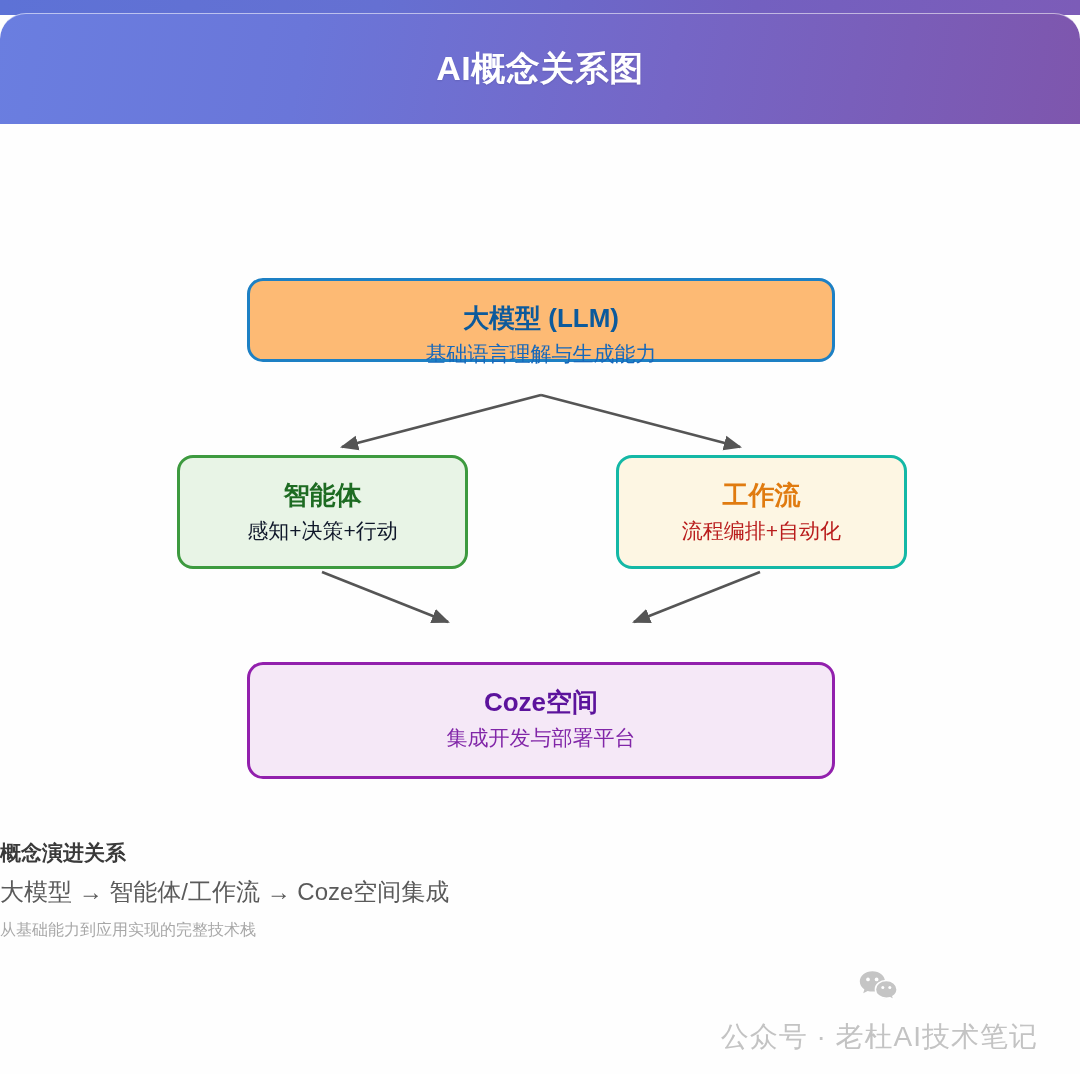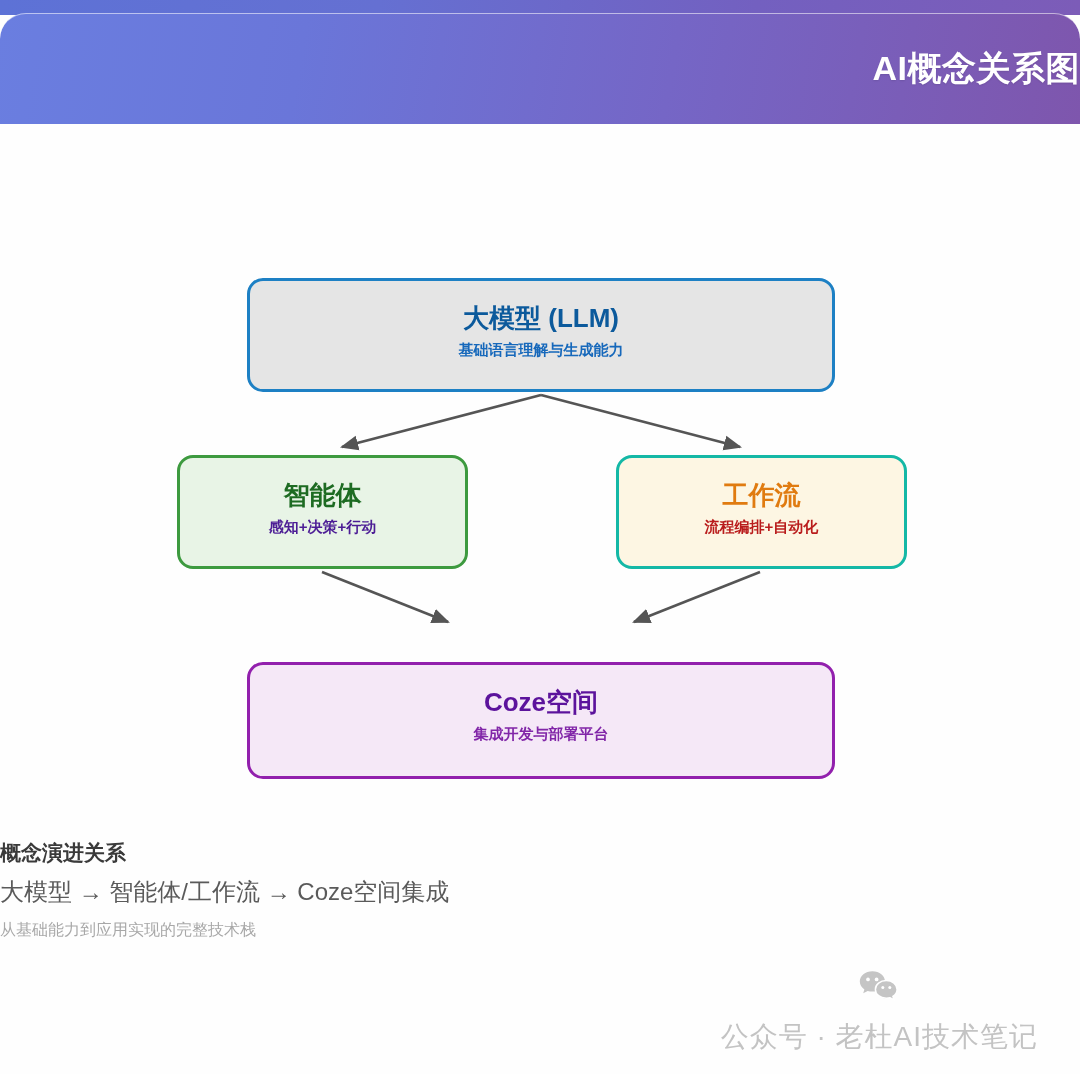--- a/index.html
+++ b/index.html
@@ -35,21 +35,21 @@
     left: 0;
     top: 13px;
     width: 1080px;
     height: 111px;
     background: linear-gradient(100deg, #6a7ee0 0%, #6a76d9 28%, #7566c6 62%, #7e56ad 100%);
     border-top: 1.5px solid rgba(255,255,255,0.55);
     border-radius: 26px 26px 0 0;
     box-sizing: border-box;
     display: flex;
     align-items: center;
-    justify-content: flex-end;
+    justify-content: center;
   }
   .header-title {
     color: #ffffff;
     font-size: 34px;
     font-weight: bold;
     letter-spacing: 0.5px;
     text-shadow: 0 1px 2px rgba(0,0,0,0.10);
     user-select: none;
   }
 
@@ -82,48 +82,48 @@
     padding-top: 22px;
     user-select: none;
   }
   .node-title {
     font-size: 26px;
     font-weight: bold;
     line-height: 1.18;
     white-space: nowrap;
   }
   .node-sub {
-    font-size: 15px;
-    font-weight: bold;
+    font-size: 21px;
+    font-weight: normal;
     line-height: 1.25;
     margin-top: 7px;
     white-space: nowrap;
   }
 
   #node-llm {
     left: 247px;
     top: 154px;
     width: 588px;
-    height: 114px;
-    background: #e5e5e5;
+    height: 84px;
+    background: #fdba74;
     border: 3px solid #1d80c4;
   }
   #node-llm .node-title { color: #0c5a9c; }
   #node-llm .node-sub   { color: #1668bb; }
 
   #node-agent {
     left: 177px;
     top: 331px;
     width: 291px;
     height: 114px;
     background: #e8f4e6;
     border: 3px solid #3d9a3f;
   }
   #node-agent .node-title { color: #1d6b22; }
-  #node-agent .node-sub   { color: #4c1d95; }
+  #node-agent .node-sub   { color: #0f172a; }
 
   #node-workflow {
     left: 616px;
     top: 331px;
     width: 291px;
     height: 114px;
     background: #fdf6e3;
     border: 3px solid #14b8a6;
   }
   #node-workflow .node-title { color: #e07b10; }

